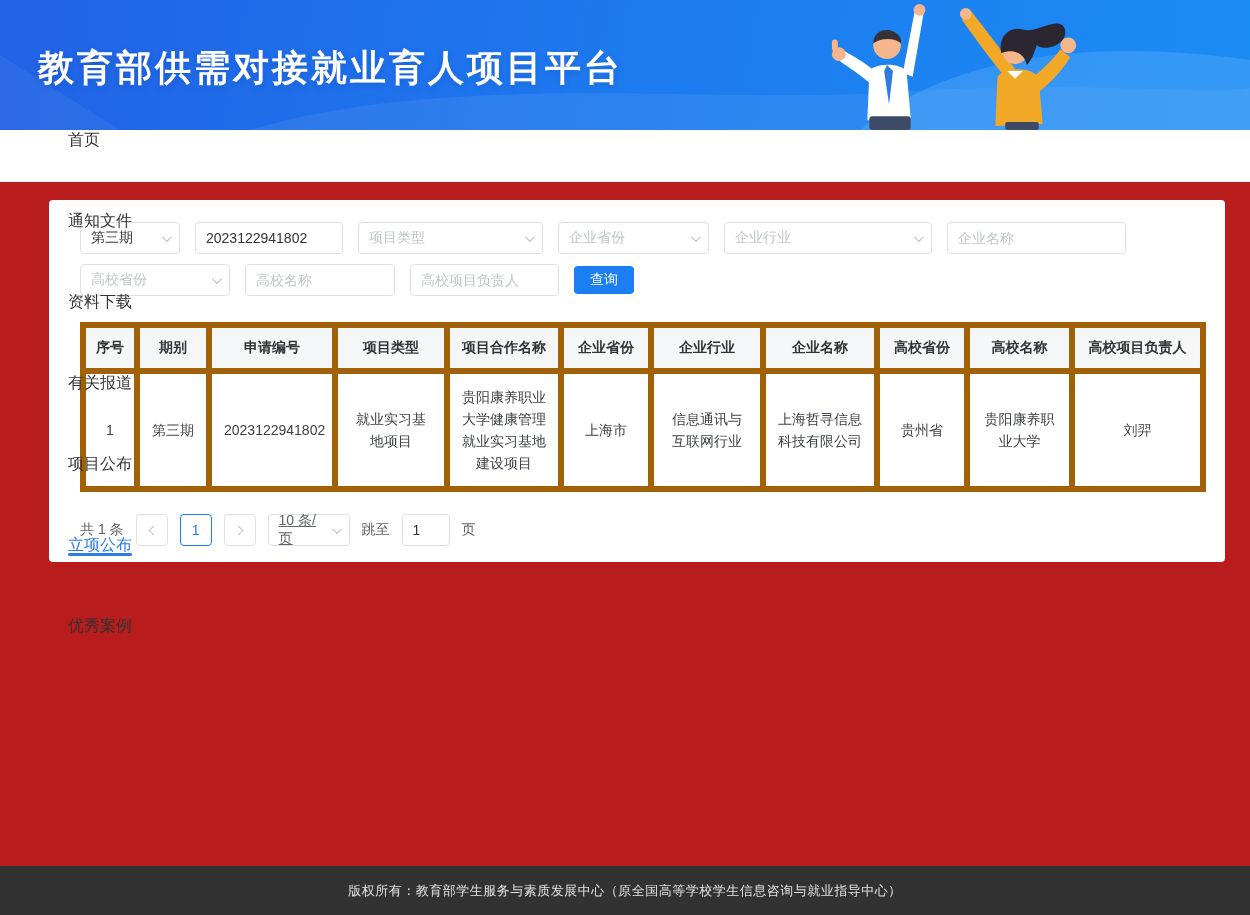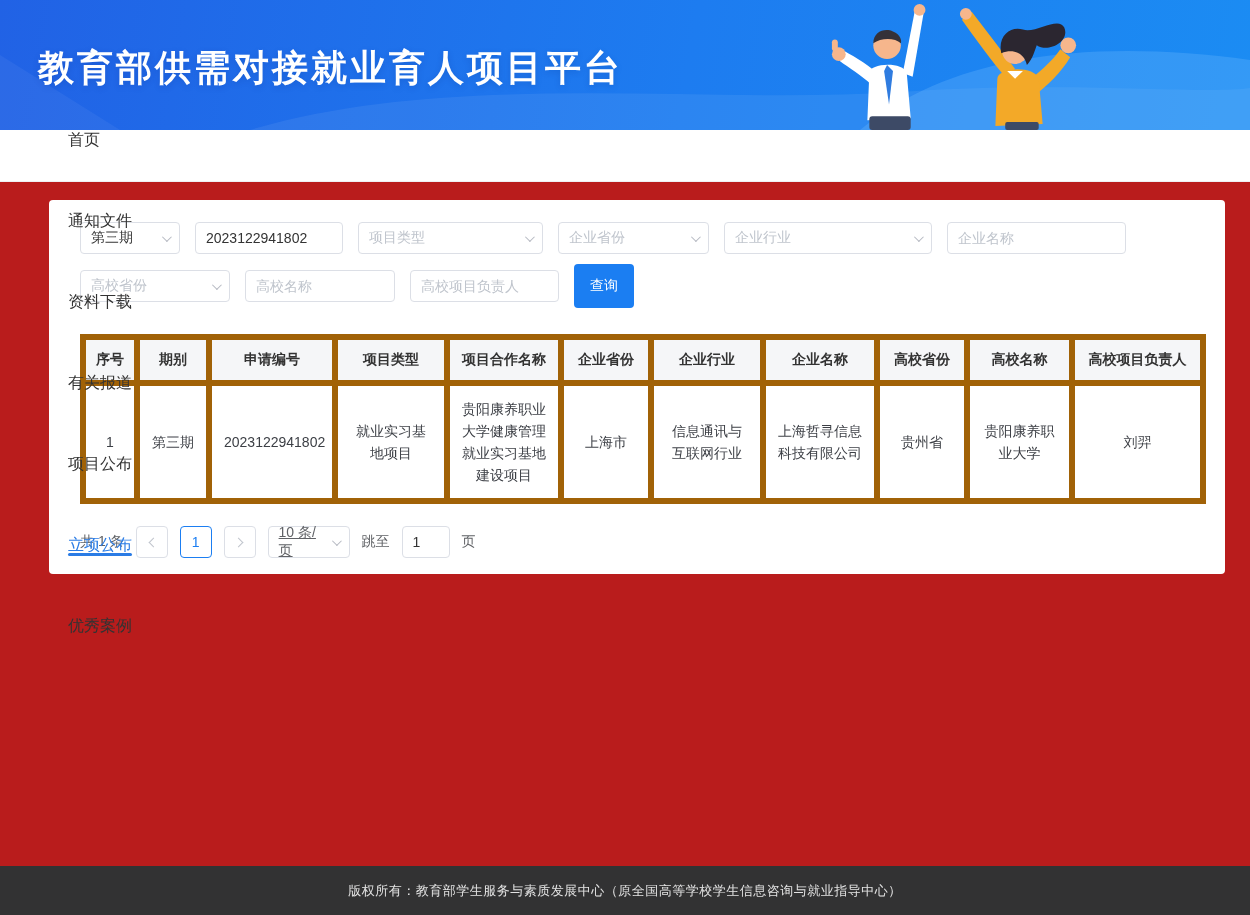--- a/index.html
+++ b/index.html
@@ -58,21 +58,21 @@
   }
   .ctrl::placeholder { color:#bfc4cc; }
   .select { justify-content:space-between; cursor:pointer; }
   .select .val { color:#333; }
   .select .ph  { color:#bfc4cc; }
   .chev {
     width:7px; height:7px; border-right:1.4px solid #b6bac2; border-bottom:1.4px solid #b6bac2;
     transform:rotate(45deg) translateY(-2px); flex:0 0 auto; margin-left:8px;
   }
   .search-btn {
-    height:44px; width:60px; border:none; border-radius:4px; background:var(--accent);
+    height:28px; width:60px; border:none; border-radius:4px; background:var(--accent);
     color:#fff; font-size:14px; cursor:pointer; font-family:inherit;
   }
   
   table { border-collapse:collapse; width:1120px; margin-top:26px; table-layout:fixed; font-size:14px; }
   th, td { border:6px solid #a16207; }
   th {
     background:#f5f6f8; font-weight:bold; color:#333; height:46px;
     text-align:center; padding:0 8px;
   }
   td {

